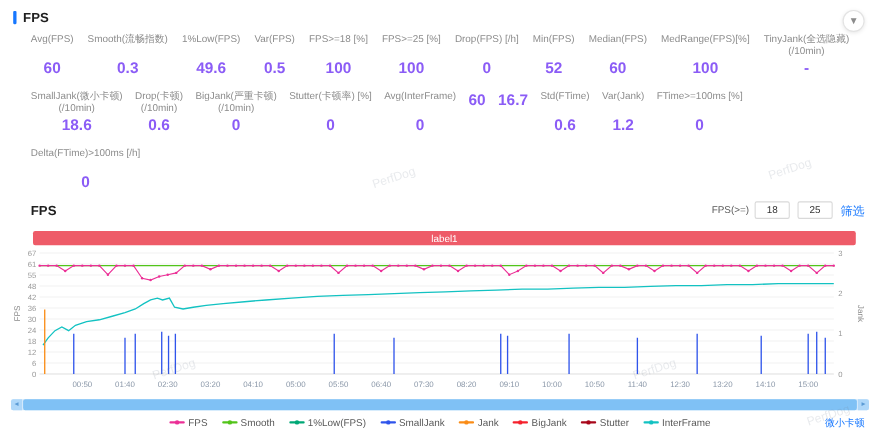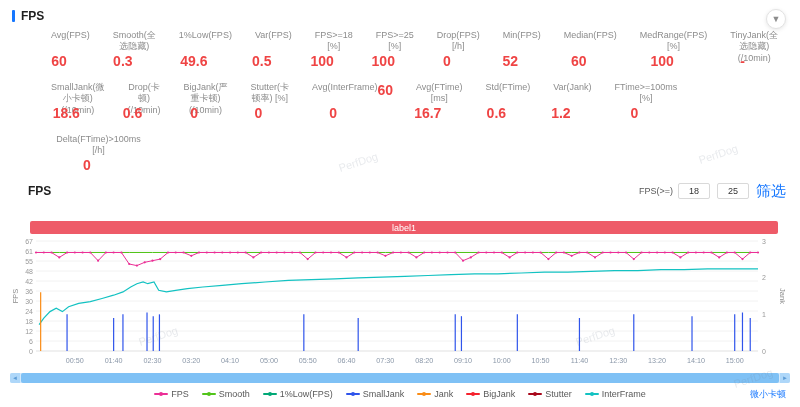--- a/index.html
+++ b/index.html
@@ -13,35 +13,35 @@
   .collapse-btn{position:absolute;right:14px;top:9px;width:18px;height:18px;border:1px solid #e3e3e3;
       border-radius:50%;display:flex;align-items:center;justify-content:center;color:#8c8c8c;
       font-size:9px;background:#fff;box-shadow:0 1px 4px rgba(0,0,0,.10);cursor:pointer;line-height:1;}
 
   
   .stats{padding:2px 28px 0;}
   .stats-row{display:flex;justify-content:space-between;margin-bottom:13px;}
   .stats-row.row2{width:87%;}
   .stats-row.row3{width:140px;margin-bottom:6px;}
   .stat-cell{display:flex;flex-direction:column;align-items:center;text-align:center;max-width:118px;}
-  .stat-label{font-size:9px;color:#8c8c8c;height:23px;line-height:1.25;margin-left:23px;}
-  .stat-value{font-size:14px;font-weight:bold;color:#ef4444;}
+  .stat-label{font-size:9px;color:#8c8c8c;height:23px;line-height:1.25;}
+  .stat-value{font-size:14px;font-weight:bold;color:#8b5cf6;}
 
   
   .chart-head{display:flex;align-items:center;padding:3px 14px 3px 28px;height:18px;}
   .chart-title{font-size:12px;font-weight:bold;color:#1f1f1f;}
   .spacer{flex:1;}
   .filter-label{font-size:9px;color:#595959;margin-right:5px;}
   .filter-input{width:30px;height:14px;border:1px solid #d9d9d9;border-radius:2px;font-size:9px;
       text-align:center;margin-right:7px;color:#333;padding:0;outline:none;
       font-family:"Liberation Sans",sans-serif;}
-  .filter-apply{font-size:15px;color:#1677ff;cursor:pointer;text-align:right;}
-
-  
-  .banner{margin:18px 22px 0 30px;height:13px;background:#ee5b68;border-radius:2px;color:#fff;
+  .filter-apply{font-size:11px;color:#1677ff;cursor:pointer;text-align:right;}
+
+  
+  .banner{margin:7px 22px 0 30px;height:13px;background:#ee5b68;border-radius:2px;color:#fff;
       font-size:9px;display:flex;align-items:center;justify-content:center;cursor:pointer;}
 
   
   .chart-wrap{margin:1px 0 0 10px;}
   svg text{font-family:"Liberation Sans","DejaVu Sans",sans-serif;}
 
   
   .scrollbar{position:relative;height:10px;margin:2px 10px;background:#d3e9fc;border-radius:2px;cursor:pointer;}
   .scroll-handle{position:absolute;left:11px;right:11px;top:0;bottom:0;background:#7fc1f5;border-radius:2px;cursor:grab;}
   .scroll-arrow{position:absolute;top:0;width:10px;height:10px;background:#aed7f9;color:#5b9bd5;
@@ -75,21 +75,21 @@
 <div class="stats">
   <div class="stats-row row1">
       <div class="stat-cell">
         <div class="stat-label">
           <div>Avg(FPS)</div>
         </div>
         <div class="stat-value">60</div>
       </div>
       <div class="stat-cell">
         <div class="stat-label">
-          <div>Smooth(全选隐藏)</div>
+          <div>Smooth(流畅指数)</div>
         </div>
         <div class="stat-value">0.3</div>
       </div>
       <div class="stat-cell">
         <div class="stat-label">
           <div>1%Low(FPS)</div>
         </div>
         <div class="stat-value">49.6</div>
       </div>
       <div class="stat-cell">
@@ -173,23 +173,20 @@
       <div class="stat-cell">
         <div class="stat-label">
           <div>Avg(InterFrame)</div>
         </div>
         <div class="stat-value">0</div>
       </div>
       <div class="stat-cell">
         <div class="stat-value">60</div>
       </div>
       <div class="stat-cell">
-        <div class="stat-label">
-          <div>Avg(FTime) [ms]</div>
-        </div>
         <div class="stat-value">16.7</div>
       </div>
       <div class="stat-cell">
         <div class="stat-label">
           <div>Std(FTime)</div>
         </div>
         <div class="stat-value">0.6</div>
       </div>
       <div class="stat-cell">
         <div class="stat-label">

